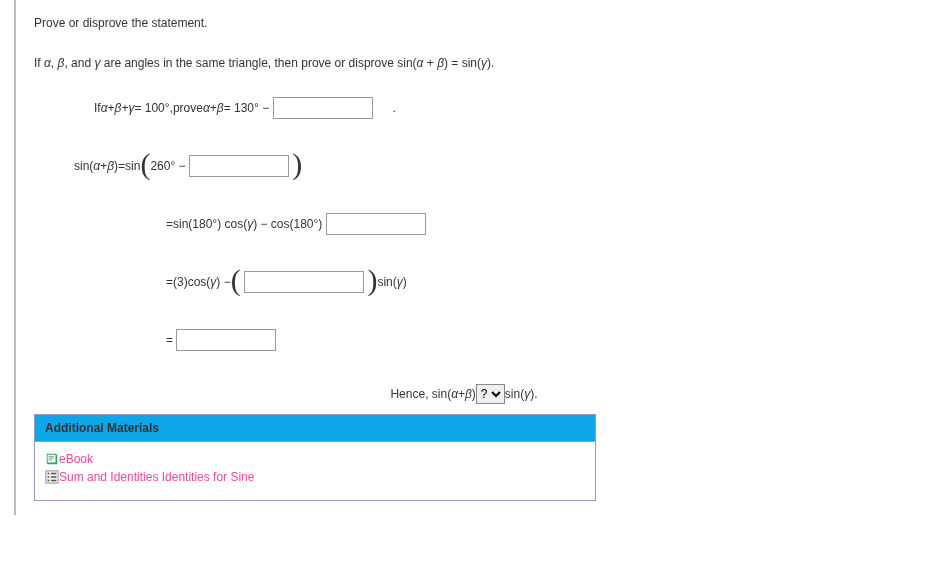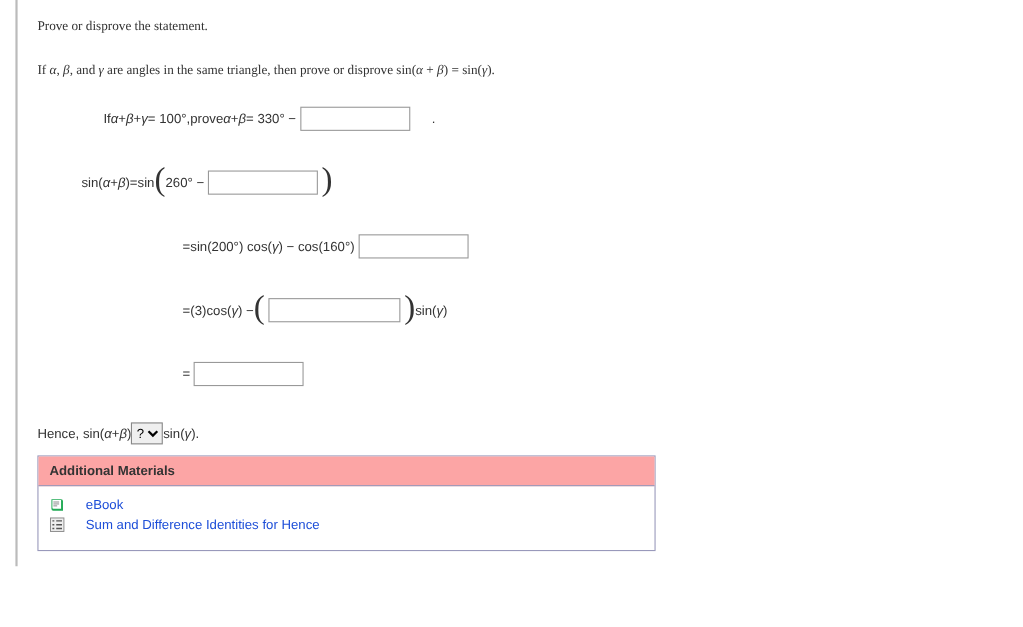--- a/index.html
+++ b/index.html
@@ -13,21 +13,20 @@
   .page {
     border-left: 2px solid #bbb;
     margin-left: 14px;
     padding: 14px 0 14px 18px;
     width: 880px;
     box-sizing: border-box;
   }
   .para {
     margin: 0 0 22px 0;
     line-height: 1.5;
-    font-family: Liberation Serif, serif;
   }
   .math-section {
     margin-left: 60px;
   }
   .line {
     display: flex;
     align-items: center;
     margin-bottom: 30px;
     min-height: 28px;
   }
@@ -51,42 +50,43 @@
   .select-rel {
     border: 1px solid #888;
     background: #efefef;
     font-size: 12px;
     height: 20px;
   }
   .hence-row {
     display: flex;
     align-items: center;
     margin-bottom: 10px;
+    justify-content: center;
   }
   .additional-box {
     border: 1px solid #99b;
     width: 560px;
     margin-top: 6px;
     font-size: 12px;
   }
   .additional-header {
-    background: #fca5a5;
+    background: #0ea5e9;
     font-weight: bold;
     padding: 6px 10px;
     border-bottom: 1px solid #99b;
     color: #333;
   }
   .additional-body {
     padding: 10px 10px 12px 10px;
   }
   .mat-link {
     display: flex;
     align-items: flex-start;
-    gap: 19px;
-    color: #1d4ed8;
+    gap: 0;
+    color: #ec4899;
     text-decoration: none;
     margin-bottom: 4px;
     cursor: pointer;
   }
   .icon {
     width: 14px;
     height: 14px;
     display: inline-flex;
     align-items: center;
     justify-content: center;
@@ -112,38 +112,38 @@
       <span class="italic">α</span>
       <span> + </span>
       <span class="italic">β</span>
       <span> + </span>
       <span class="italic">γ</span>
       <span> = 100°,</span>
       <span>  prove  </span>
       <span class="italic">α</span>
       <span> + </span>
       <span class="italic">β</span>
-      <span> = 330° − </span>&nbsp;
+      <span> = 130° − </span>&nbsp;
       <input class="blank-input" type="text" style="">
       <span style="margin-left:20px;"> .</span>
     </div>
 
     <div class="line" style="margin-left:-20px;">
       <span>sin(</span><span class="italic">α</span><span> + </span><span class="italic">β</span><span>)</span>
       <span>  =  </span>
       <span>sin</span>
       <span class="bigparen">(</span>
       <span>260° − </span>&nbsp;
       <input class="blank-input" type="text" style="">&nbsp;
       <span class="bigparen">)</span>
     </div>
 
     <div class="line" style="margin-left:72px;">
       <span>=  </span>
-      <span>sin(200°) cos(</span><span class="italic">γ</span><span>) − cos(160°) </span>&nbsp;
+      <span>sin(180°) cos(</span><span class="italic">γ</span><span>) − cos(180°) </span>&nbsp;
       <input class="blank-input" type="text" style="">
     </div>
 
     <div class="line" style="margin-left:72px;">
       <span>=  </span>
       <span>(3)cos(</span><span class="italic">γ</span><span>) − </span>
       <span class="bigparen">(</span>&nbsp;
       <input class="blank-input" style="width: 120px;" type="text">&nbsp;
       <span class="bigparen">)</span>
       <span>sin(</span><span class="italic">γ</span><span>)</span>
@@ -183,18 +183,18 @@
         </span>
         <span>eBook</span>
       </a>
       <a class="mat-link">
         <span class="icon">
           <svg viewBox="0 0 16 16">
               <rect x="1" y="1" width="14" height="14" fill="#eee" stroke="#888"></rect>
               <path stroke="#555" stroke-width="1.5" d="M3 4h2M3 8h2M3 12h2M7 4h6M7 8h6M7 12h6" fill="none"></path>
             </svg>
         </span>
-        <span>Sum and Difference Identities for Hence</span>
+        <span>Sum and Identities Identities for Sine</span>
       </a>
     </div>
   </div>
 
 </div>
 
 </body></html>

